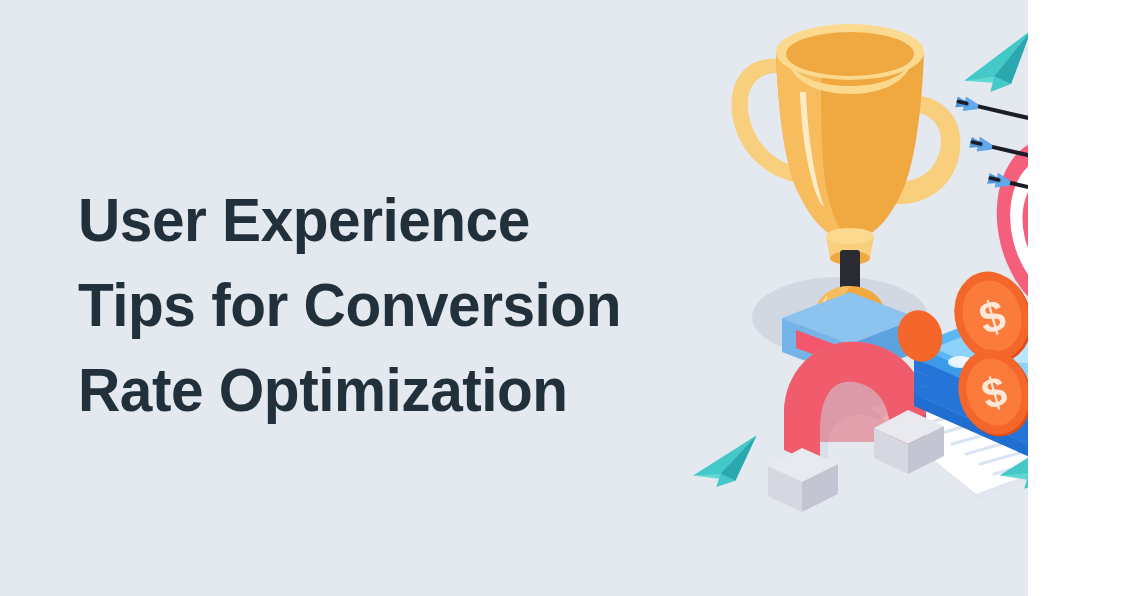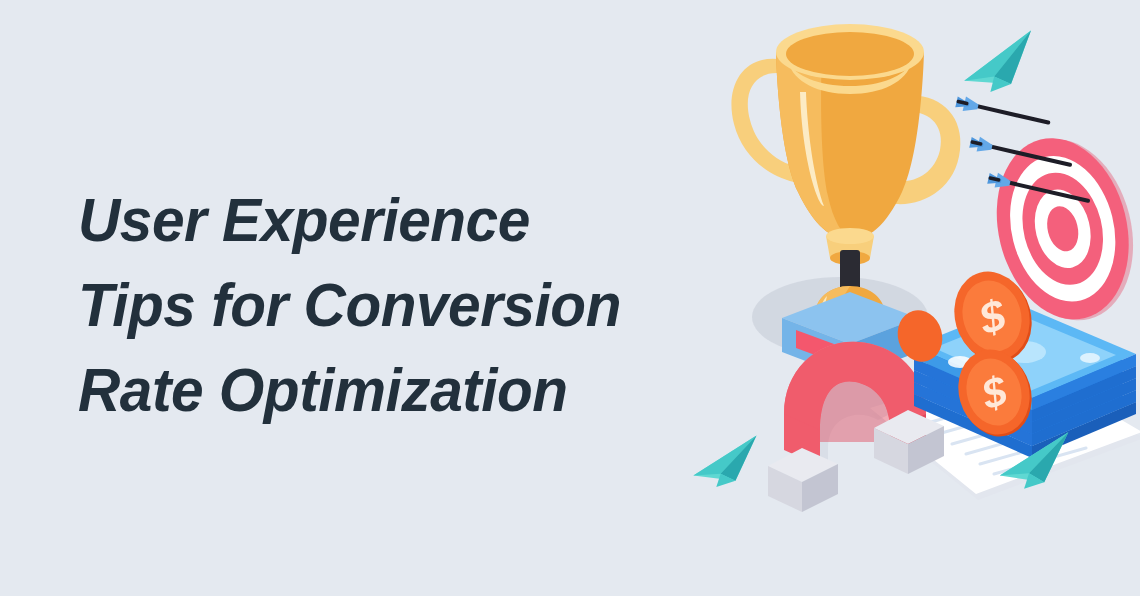--- a/index.html
+++ b/index.html
@@ -3,26 +3,25 @@
 <meta charset="utf-8">
 <title>UX Tips Banner</title>
 <style>
   html, body {
     margin: 0;
     padding: 0;
     background: #ffffff;
   }
   #banner {
     position: relative;
-    width: 1140px;
+    width: 1028px;
     height: 596px;
     overflow: hidden;
     background: #e4e9f0;
     font-family: "Liberation Sans", "DejaVu Sans", sans-serif;
-    font-style: italic;
   }
   #headline {
     position: absolute;
     left: 78px;
     top: 178px;
     width: 620px;
   }
   #headline .hl-line {
     display: block;
     color: #22303c;

